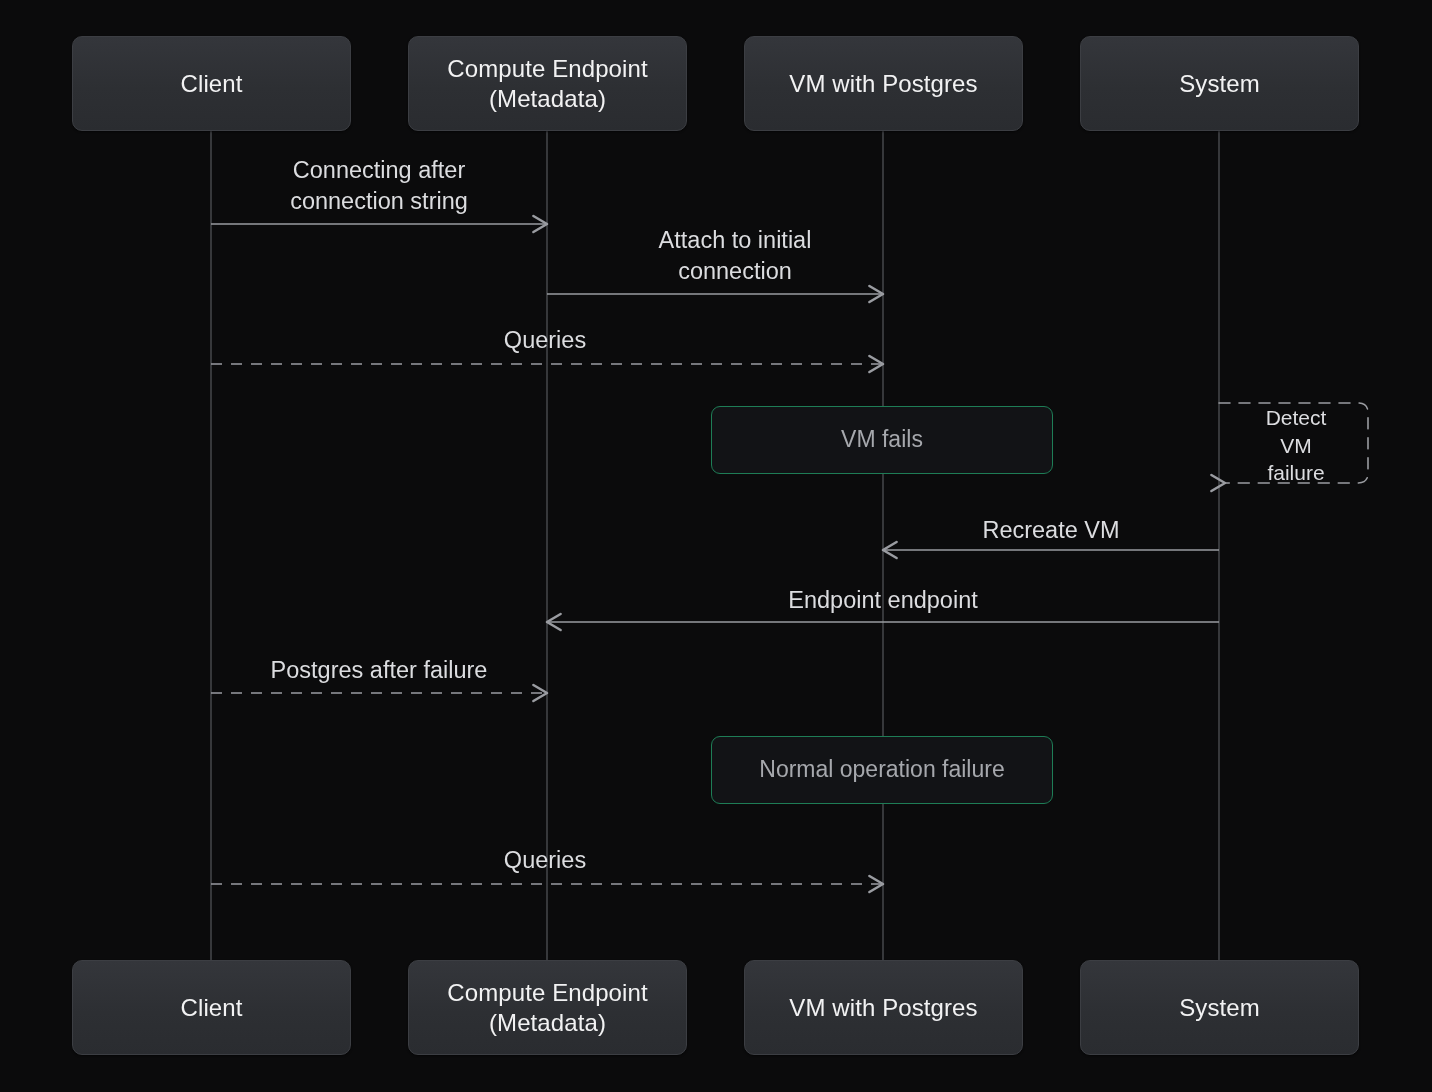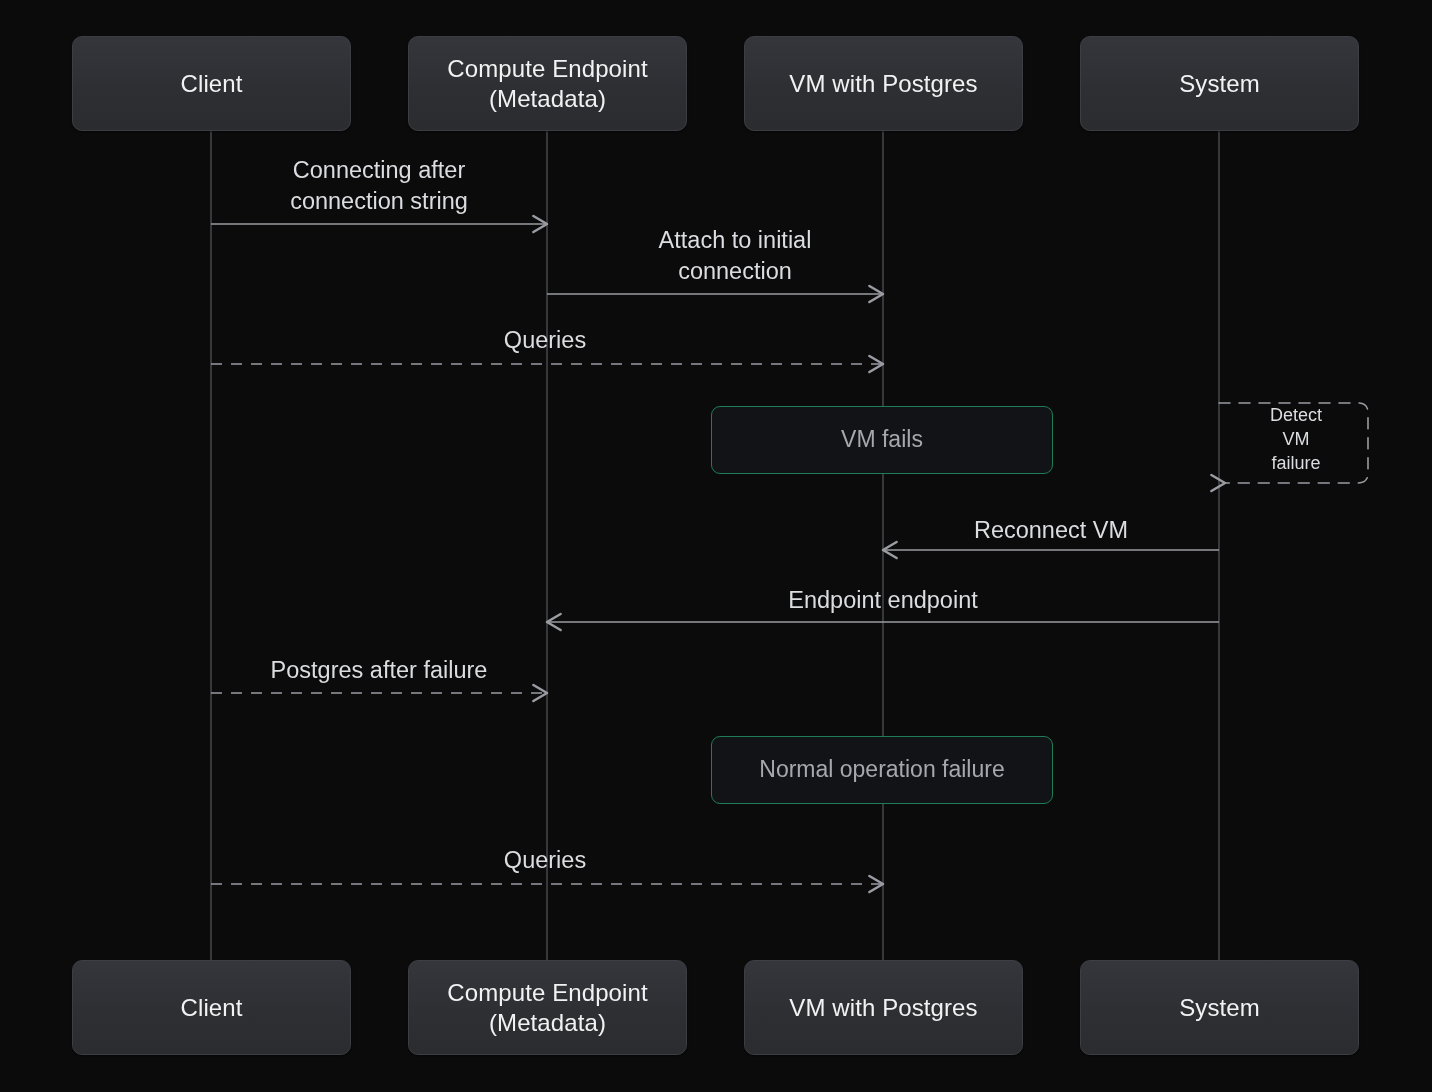--- a/index.html
+++ b/index.html
@@ -69,21 +69,21 @@
     font-size: 23.5px;
     line-height: 1.32;
     text-align: center;
     white-space: pre-line;
     transform: translateX(-50%);
     pointer-events: none;
   }
   .self-label {
     position: absolute;
     color: #dcdde0;
-    font-size: 18px;
+    font-size: 21px;
     line-height: 1.32;
     text-align: center;
     white-space: pre-line;
     transform: translateX(-50%);
   }
 </style>
 </head>
 <body>
 
 <div id="stage">
@@ -143,21 +143,21 @@
         <span class="plabel">System</span>
       </div>
       <div class="participant" style="left: 1080px; top: 960px; width: 279px; height: 95px;">
         <span class="plabel">System</span>
       </div>
       <div class="msg-label" style="left: 379px; top: 155px;">Connecting after
 connection string</div>
       <div class="msg-label" style="left: 715px; top: 225px; margin-left: 20px;">Attach to initial
 connection</div>
       <div class="msg-label" style="left: 545px; top: 325px;">Queries</div>
-      <div class="msg-label" style="left: 1051px; top: 515px;">Reconnect VM</div>
+      <div class="msg-label" style="left: 1051px; top: 515px;">Recreate VM</div>
       <div class="msg-label" style="left: 883px; top: 585px;">Endpoint endpoint</div>
       <div class="msg-label" style="left: 379px; top: 655px;">Postgres after failure</div>
       <div class="msg-label" style="left: 545px; top: 845px;">Queries</div>
       <div class="self-label" style="left: 1296px; top: 404px;">Detect
 VM failure</div>
       <div class="note" style="left: 711px; top: 406px; width: 342px; height: 68px;">
         <span>VM fails</span>
       </div>
       <div class="note" style="left: 711px; top: 736px; width: 342px; height: 68px;">
         <span>Normal operation failure</span>

